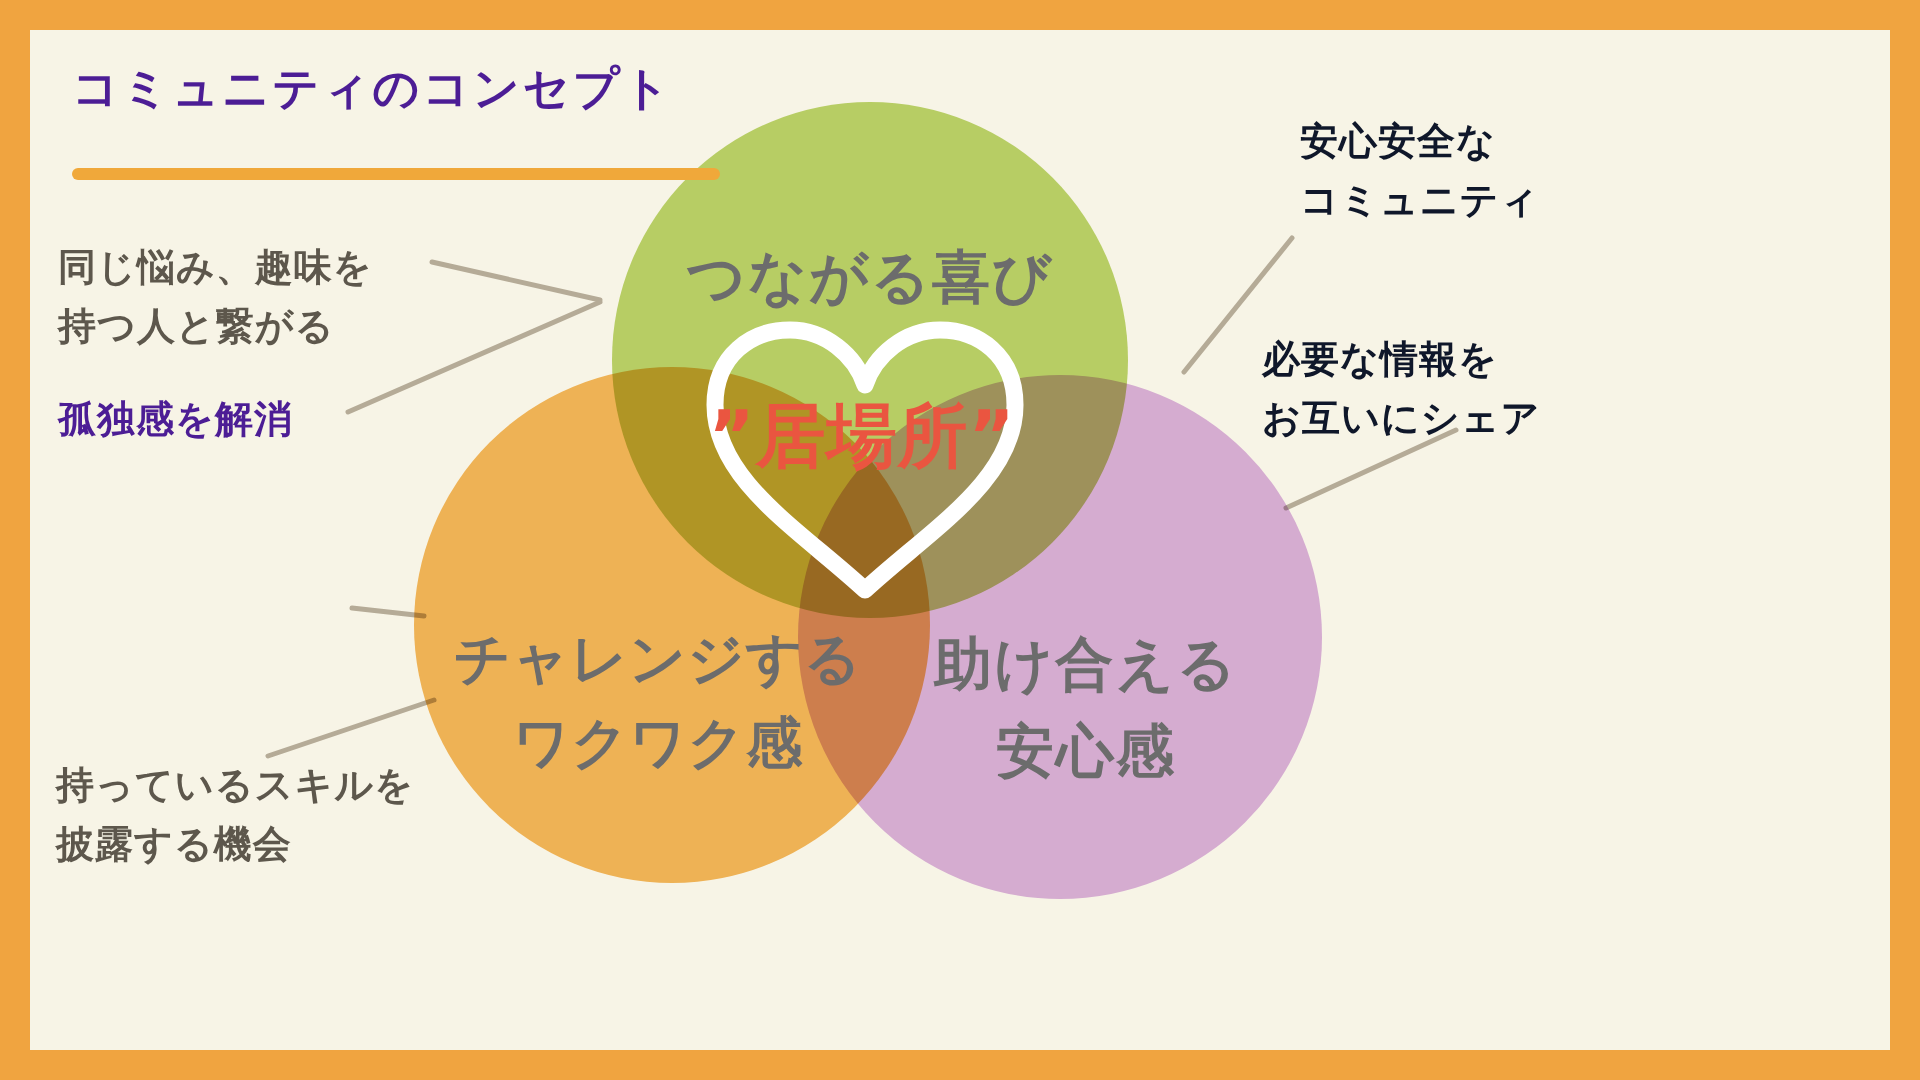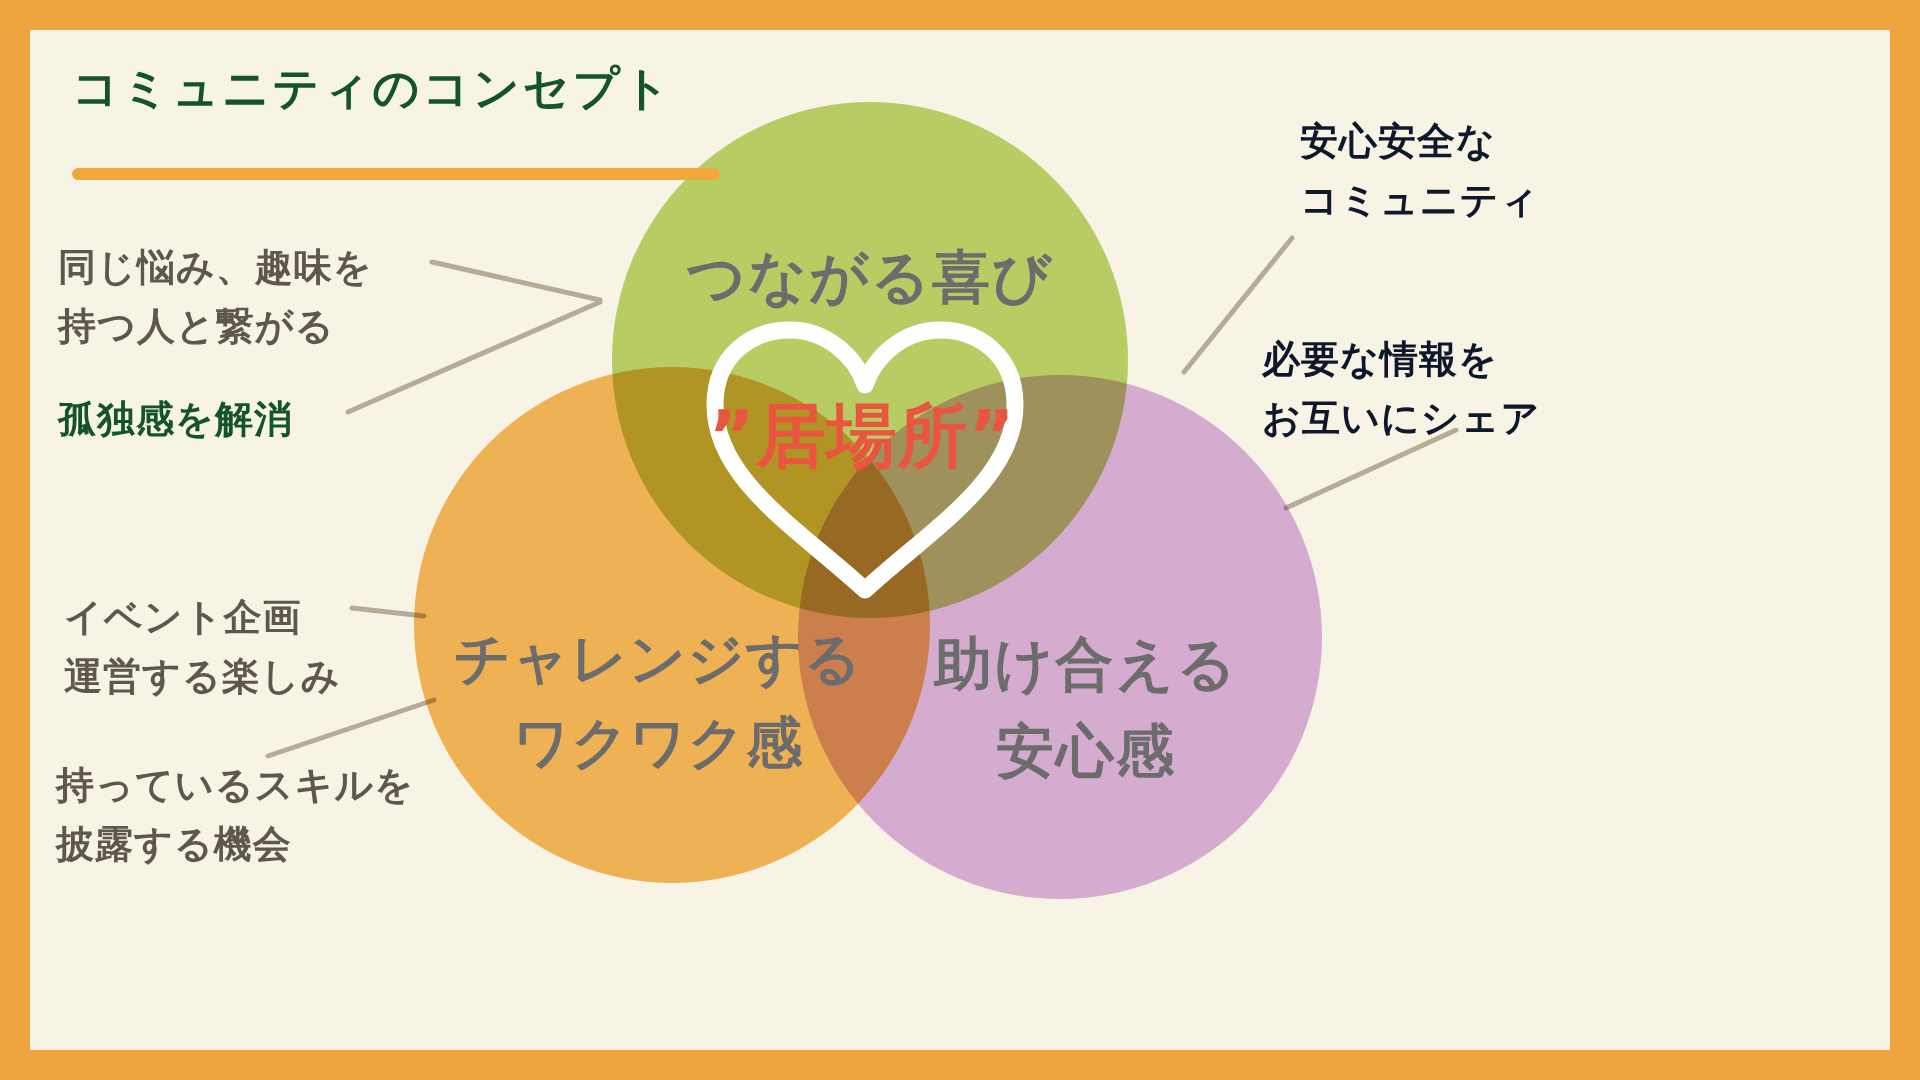--- a/index.html
+++ b/index.html
@@ -64,21 +64,21 @@
 
     <path d="M 865 590
              C 800 530, 715 480, 715 405
              C 715 355, 752 330, 790 330
              C 825 330, 855 355, 865 385
              C 875 355, 905 330, 940 330
              C 978 330, 1015 355, 1015 405
              C 1015 480, 930 530, 865 590 Z" fill="none" stroke-width="17" stroke-linejoin="round" stroke-linecap="round" stroke="#ffffff"></path>
   </svg>
 
-  <h1 class="abs title" style="color: #14532d;">コミュニティのコンセプト</h1>
+  <h1 class="abs title" style="color: #4c1d95;">コミュニティのコンセプト</h1>
   <div class="abs title-underline" style="background-color: rgb(240, 168, 58);"></div>
 
   <div class="abs circle-label label-green" style="color: rgb(108, 108, 108);">つながる喜び</div>
 
   <div class="abs circle-label label-orange" style="color: rgb(108, 108, 108);">
     <div>チャレンジする</div>
     <div>ワクワク感</div>
   </div>
 
   <div class="abs circle-label label-purple" style="color: rgb(108, 108, 108);">
@@ -86,28 +86,24 @@
     <div>安心感</div>
   </div>
 
   <div class="abs center-label" style="color: rgb(234, 85, 64);">”居場所”</div>
 
   <div class="abs annotation ann-left-top" style="color: rgb(93, 87, 76);">
     <div>同じ悩み、趣味を</div>
     <div>持つ人と繋がる</div>
   </div>
 
-  <div class="abs annotation ann-left-mid" style="color: #14532d;">
+  <div class="abs annotation ann-left-mid" style="color: #4c1d95;">
     <div>孤独感を解消</div>
   </div>
 
-  <div class="abs annotation ann-left-lower" style="color: rgb(93, 87, 76);">
-    <div>イベント企画</div>
-    <div>運営する楽しみ</div>
-  </div>
 
   <div class="abs annotation ann-left-bottom" style="color: rgb(93, 87, 76);">
     <div>持っているスキルを</div>
     <div>披露する機会</div>
   </div>
 
   <div class="abs annotation ann-right-top" style="color: #0f172a;">
     <div>安心安全な</div>
     <div>コミュニティ</div>
   </div>

